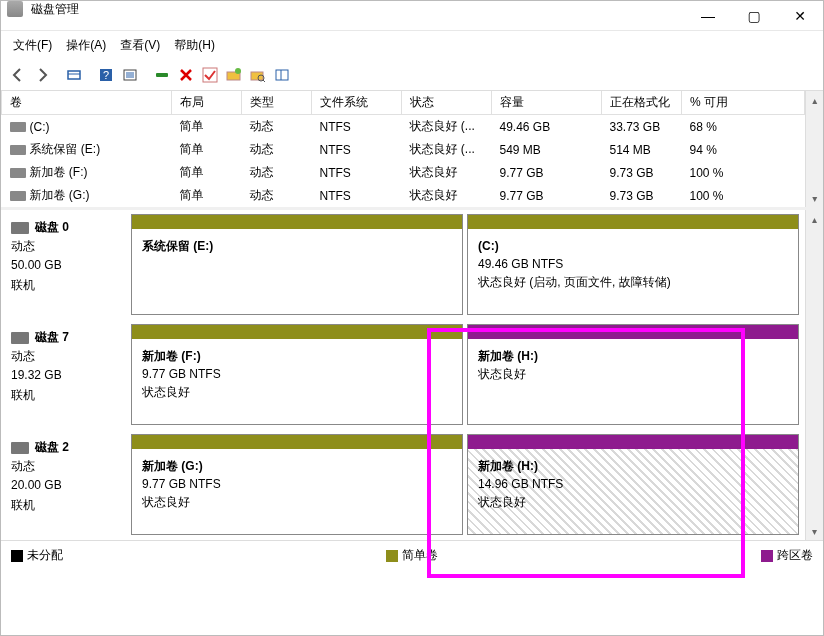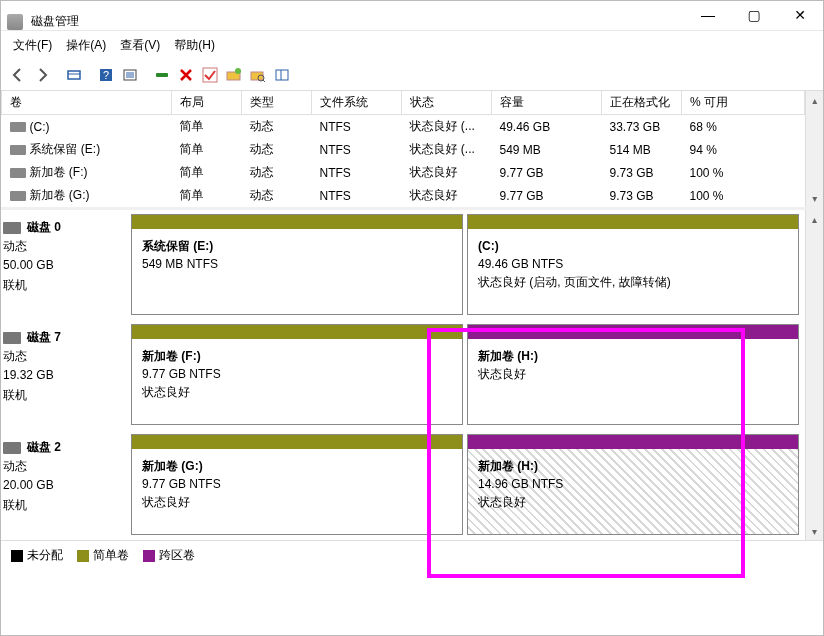--- a/index.html
+++ b/index.html
@@ -1,19 +1,19 @@
 <!DOCTYPE html>
 <html><head>
 <meta charset="utf-8">
 <style>
   * { box-sizing: border-box; margin: 0; padding: 0; }
   body { font-family: "Microsoft YaHei", "Segoe UI", sans-serif; font-size: 12px; background: #fff; color: #000; width: 824px; height: 636px; overflow: hidden; display: flex; flex-direction: column; border: 1px solid #bbb; }
 
   
-  .titlebar { display: flex; align-items: flex-end; height: 30px; background: #fff; border-bottom: 1px solid #e8e8e8; }
+  .titlebar { display: flex; align-items: flex-start; height: 30px; background: #fff; border-bottom: 1px solid #e8e8e8; }
   .titlebar .app-icon { width: 16px; height: 16px; margin: 0 6px; background: linear-gradient(#aaa,#888); border-radius:2px; }
   .titlebar .title { flex: 1; font-size: 12px; padding-left: 2px; }
   .titlebar .win-controls { display: flex; }
   .titlebar .win-controls span { width: 46px; height: 30px; display: flex; align-items: center; justify-content: center; font-size: 14px; }
 
   
   .menubar { display: flex; gap: 6px; padding: 4px 8px 6px 8px; font-size: 12px; }
   .menubar span { padding: 2px 4px; }
 
   
@@ -32,41 +32,41 @@
   table.volumes th { text-align: left; font-weight: normal; background: #fff; border: 1px solid #e0e0e0; border-top: none; padding: 3px 8px; position: relative; }
   table.volumes td { padding: 3px 8px; border: none; white-space: nowrap; }
   .vol-icon { display:inline-block; width:16px; height:10px; background:#888; vertical-align:middle; margin-right:4px; border-radius:1px; }
   .scrollbar-v { width: 18px; background: #f0f0f0; display:flex; flex-direction:column; justify-content:space-between; border-left:1px solid #ddd; }
   .sb-arrow { height: 18px; display:flex; align-items:center; justify-content:center; color:#666; font-size:10px;}
 
   
   .disk-pane { display:flex; position:relative; }
   .disk-list { flex:1; }
   .disk-row { display: flex; border-bottom: 1px solid #fff; min-height: 110px; }
-  .disk-info { width: 130px; padding: 8px 2px; background: #fff; }
+  .disk-info { width: 130px; padding: 8px 10px; background: #fff; }
   .disk-info .disk-icon { display:inline-block; width:18px; height:12px; background:#777; vertical-align:middle; margin-right:6px; border-radius:1px;}
   .disk-info .disk-name { font-weight:bold; }
   .disk-info div { line-height: 1.6; }
   .disk-map { flex:1; display:flex; gap:0; padding: 4px 6px 4px 0; position:relative; }
   .part { flex:1; border: 1px solid #888; display:flex; flex-direction:column; margin-right: 4px; }
   .part:last-child { margin-right: 0; }
   .part .bar { height: 14px; }
   .part .bar.olive { background: #8e8e1b; }
   .part .bar.purple { background: #8e1b8e; }
   .part .body { padding: 8px 10px; flex:1; line-height:1.5; background:#fff; }
   .part .body.hatch {
     background-image: repeating-linear-gradient(45deg, #fff 0 4px, #d8d8d8 4px 6px);
   }
   .part .pname { font-weight: bold; }
 
   
   .highlight-box { position:absolute; border: 4px solid #ff00ff; pointer-events:none; z-index:5; }
 
   
-  .legend { display:flex; gap: 14px; align-items:center; padding: 6px 10px; border-top:1px solid #ddd; font-size:12px; background:#fff; }
+  .legend { display:flex; gap: 14px; align-items:center; padding: 6px 10px; border-top:1px solid #ddd; font-size:12px; background:#fff;justify-content:space-between; }
   .legend .sw { width:12px; height:12px; display:inline-block; margin-right:4px; vertical-align:middle; }
 
   
   .disk-pane .scrollbar-v { flex-shrink:0; }
 
 </style>
 </head>
 <body>
 
 <div class="titlebar">
@@ -231,21 +231,20 @@
             <div><span class="disk-icon"></span><span class="disk-name">磁盘 0</span></div>
             <div>动态</div>
             <div>50.00 GB</div>
             <div>联机</div>
           </div>
           <div class="disk-map">
             <div class="part">
               <div class="bar olive"></div>
               <div class="body">
                 <div class="pname">系统保留  (E:)</div>
-                <div>549 MB NTFS</div>
               </div>
             </div>
             <div class="part">
               <div class="bar olive"></div>
               <div class="body">
                 <div class="pname">(C:)</div>
                 <div>49.46 GB NTFS</div>
                 <div>状态良好 (启动, 页面文件, 故障转储)</div>
               </div>
             </div>

